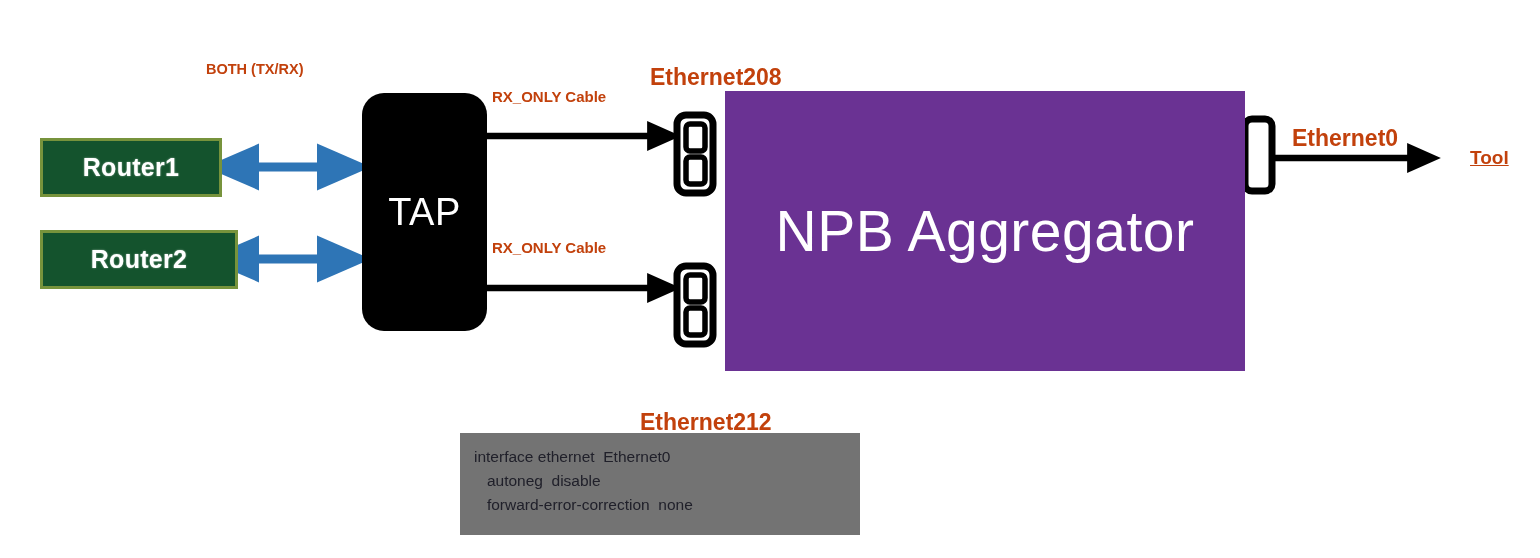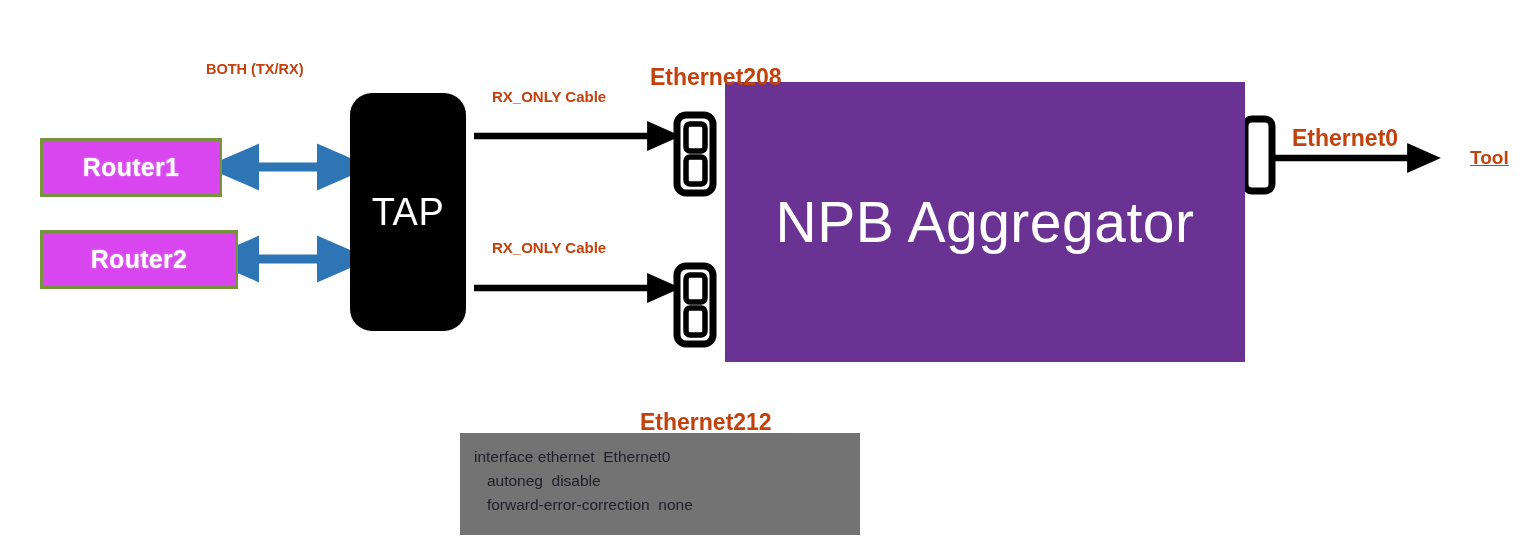--- a/index.html
+++ b/index.html
@@ -15,21 +15,21 @@
     width: 1540px;
     height: 558px;
     background: #ffffff;
     overflow: hidden;
   }
   .abs { position: absolute; }
 
   
   .router-box {
     box-sizing: border-box;
-    background: #d946ef;
+    background: #14532d;
     border: 3px solid #77933C;
     display: flex;
     align-items: center;
     justify-content: center;
   }
   .router-label {
     color: #ffffff;
     font-weight: bold;
     font-size: 25px;
     letter-spacing: 0.3px;
@@ -50,20 +50,21 @@
     font-weight: normal;
     letter-spacing: 0.5px;
   }
 
   
   .npb-box {
     background: #6A3293;
     display: flex;
     align-items: center;
     justify-content: center;
+    margin-top: 9px;
   }
   .npb-label {
     color: #ffffff;
     font-size: 57px;
     font-weight: normal;
     letter-spacing: 0.5px;
   }
 
   
   .label-bold {
@@ -143,21 +144,21 @@
   </svg>
 
   <div class="abs router-box" style="left:40px; top:138px; width:182px; height:59px;">
     <span class="router-label">Router1</span>
   </div>
 
   <div class="abs router-box" style="left:40px; top:230px; width:198px; height:59px;">
     <span class="router-label">Router2</span>
   </div>
 
-  <div class="abs tap-box" style="left:350px; top:93px; width:116px; height:238px;">
+  <div class="abs tap-box" style="left:362px; top:93px; width:125px; height:238px;">
     <span class="tap-label">TAP</span>
   </div>
 
   <div class="abs npb-box" style="left:725px; top:82px; width:520px; height:280px;">
     <span class="npb-label">NPB Aggregator</span>
   </div>
 
   <div class="abs label-bold lbl-both" style="left:206px; top:61px;">BOTH (TX/RX)</div>
 
   <div class="abs label-bold lbl-cable" style="left:492px; top:88px;">RX_ONLY Cable</div>

